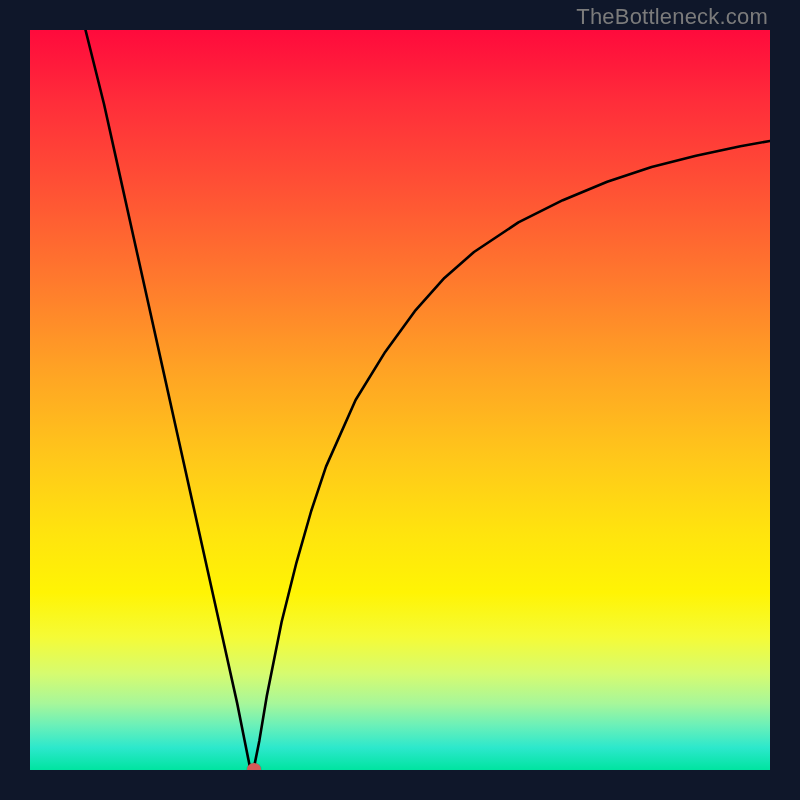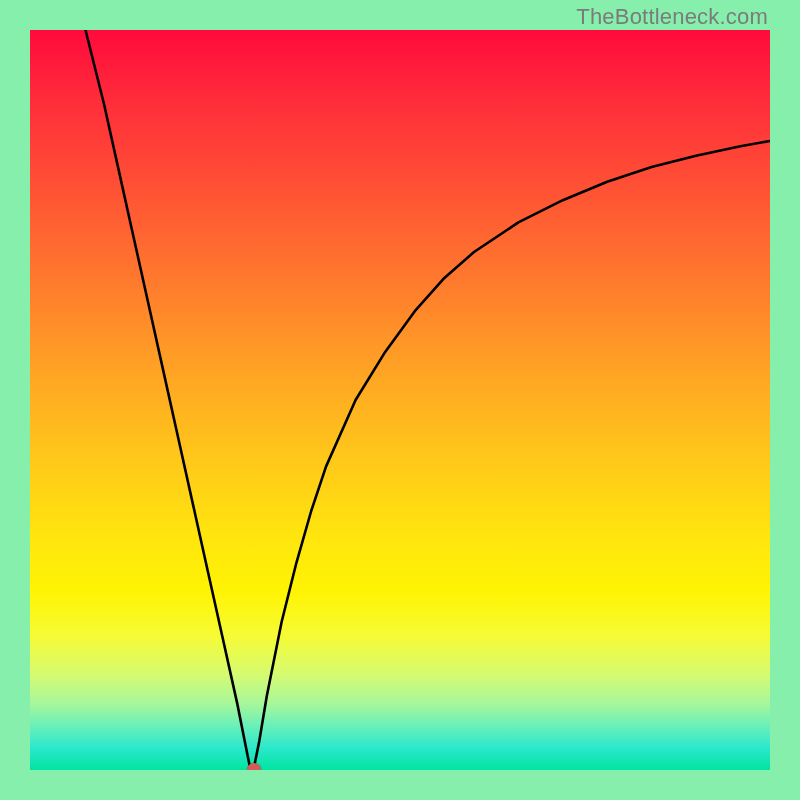--- a/index.html
+++ b/index.html
@@ -6,21 +6,21 @@
   body {
     width: 800px;
     height: 800px;
     background: #000;
     position: relative;
     font-family: Arial, Helvetica, sans-serif;
   }
   .outer {
     position: absolute;
     inset: 0;
-    background: #86efac;
+    background: #0f172a;
     text-align: right;
   }
   .plot-area {
     position: absolute;
     left: 30px;
     top: 30px;
     width: 740px;
     height: 740px;
     overflow: hidden;
   }

